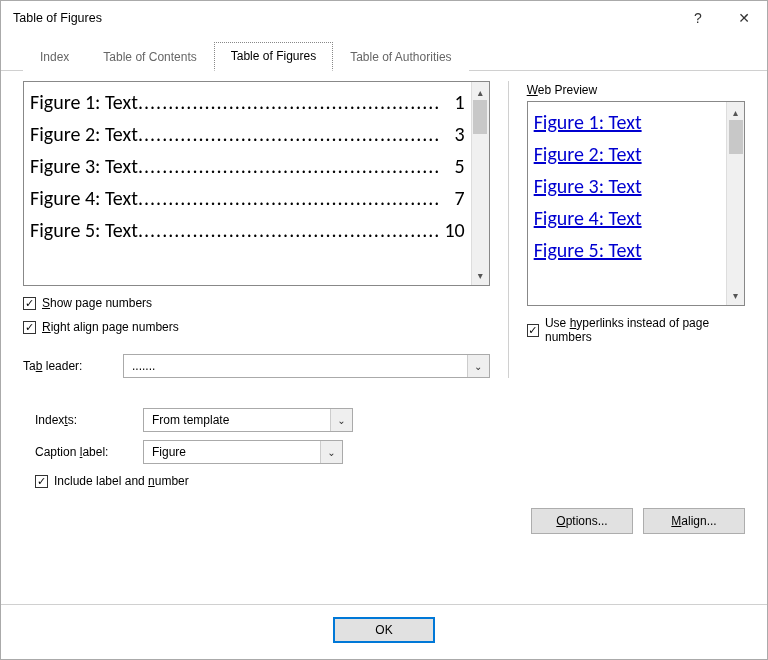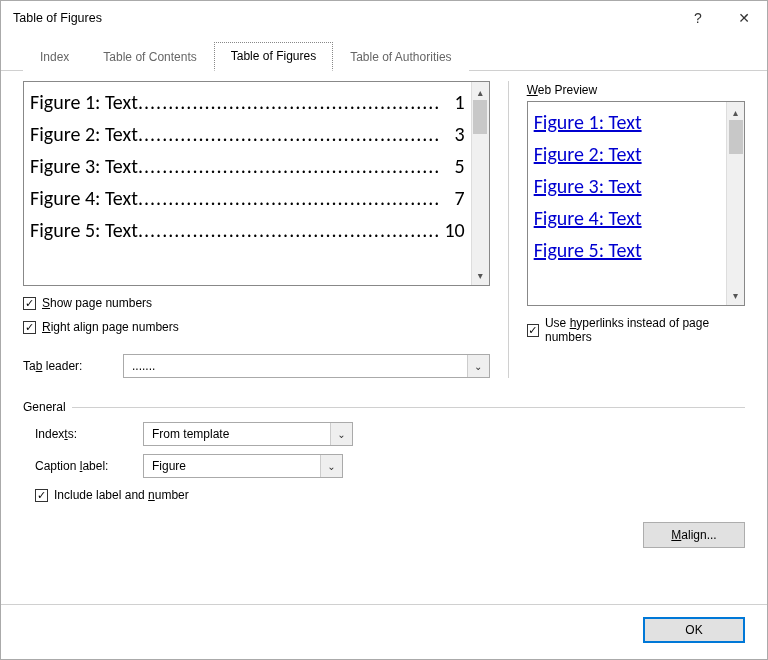--- a/index.html
+++ b/index.html
@@ -152,21 +152,21 @@
     min-width: 102px; height:26px;
     border:1px solid #adadad; background:#e1e1e1;
     display:flex; align-items:center; justify-content:center;
     padding: 0 14px;
   }
   .btn.primary { border:2px solid #0078d7; background:#e1e1e1; }
 
   .footer {
     border-top: 1px solid #d0d0d0;
     padding: 12px 22px 16px 22px;
-    display:flex; justify-content:flex-end; gap:10px;
+    display:flex; justify-content:center; gap:10px;
   }
 </style>
 </head>
 <body>
 
 <div class="titlebar">
   <div class="title">Table of Figures</div>
   <div class="spacer"></div>
   <div class="winbtn">?</div>
   <div class="winbtn">✕</div>
@@ -261,24 +261,20 @@
       </div>
 
       <div class="check">
         <div class="checkbox checked"></div>
         <span><span>Use </span><span class="underline">h</span><span>yperlinks instead of page numbers</span></span>
       </div>
     </div>
   </div>
 
   <div class="general">
-    <div class="sectionhead">
-      <span>General</span>
-      <div class="rule"></div>
-    </div>
 
     <div class="frow">
       <div class="flabel">
         <span>Index</span><span class="underline">t</span><span>s:</span>
       </div>
       <div class="combo" style="width:210px;">
         <div class="cval">From template</div>
         <div class="cbtn">⌄</div>
       </div>
     </div>
@@ -295,20 +291,23 @@
 
     <div class="frow" style="margin-left:12px; margin-top:10px;">
       <div class="check" style="margin:0;">
         <div class="checkbox checked"></div>
         <span><span>Include label and </span><span class="underline">n</span><span>umber</span></span>
       </div>
     </div>
 
     <div class="bottom-buttons">
       <div class="btn">
+        <span><span class="underline">O</span><span>ptions...</span></span>
+      </div>
+      <div class="btn">
         <span><span class="underline">M</span><span>align...</span></span>
       </div>
     </div>
   </div>
 </div>
 
 <div class="footer">
   <div class="btn primary">OK</div>
 </div>
 

